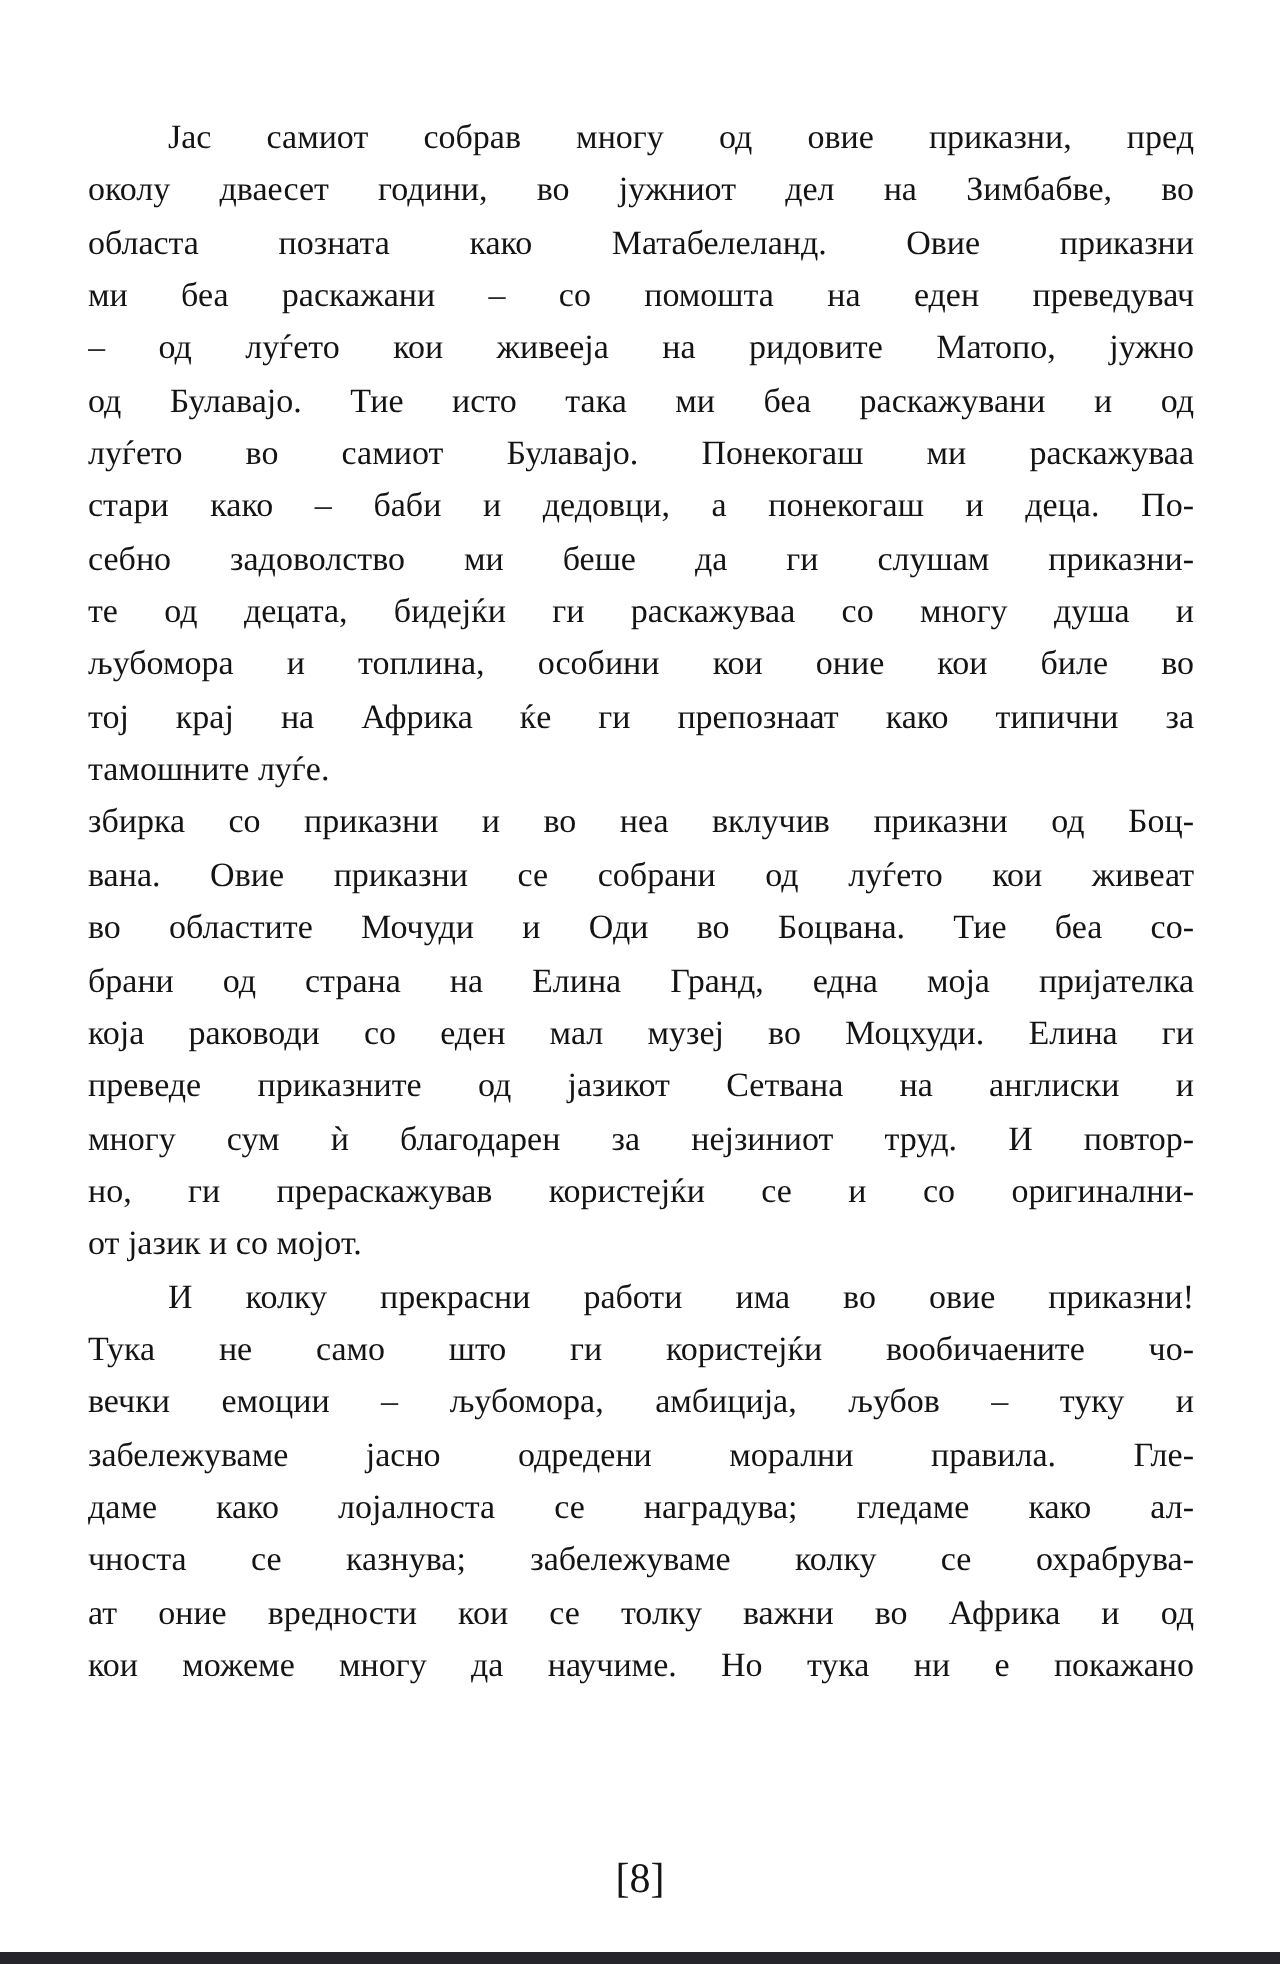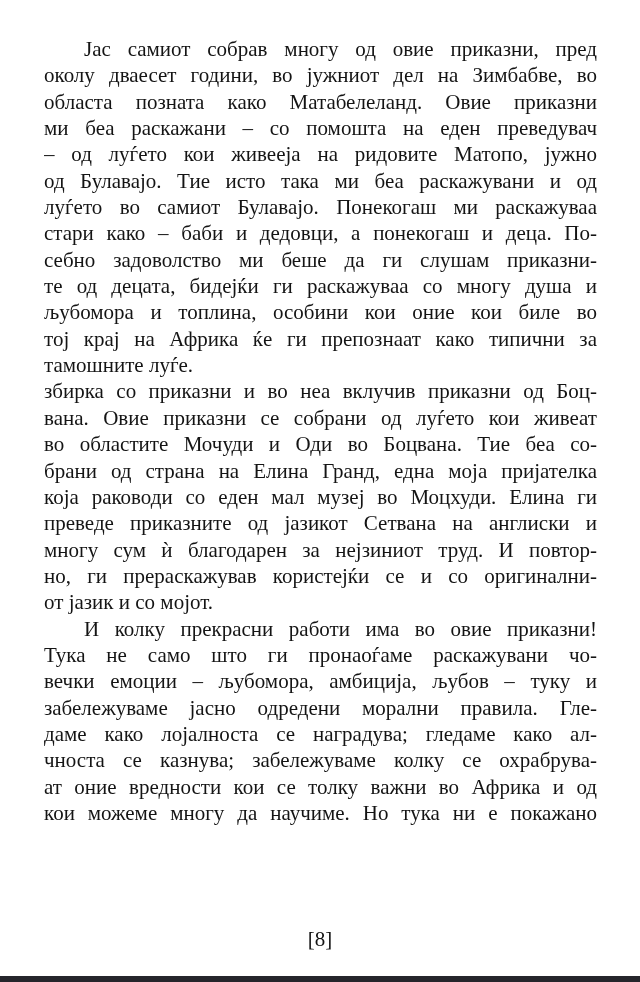--- a/index.html
+++ b/index.html
@@ -17,23 +17,23 @@
     width: 640px;
     height: 982px;
     background: var(--page-bg);
     overflow: hidden;
     font-family: "Liberation Serif", "DejaVu Serif", serif;
     color: var(--text-color);
   }
   .text-block {
     position: absolute;
     left: 44px;
-    top: 36px;
+    top: 56px;
     width: 553px;
-    font-size: 21px;
+    font-size: 17px;
     line-height: 26.35px;
   }
   .paragraph {
     margin: 0;
     padding: 0;
   }
   .line {
     text-align: justify;
     text-align-last: justify;
     text-justify: inter-word;
@@ -92,21 +92,21 @@
           <div class="line">во областите Мочуди и Оди во Боцвана. Тие беа со-</div>
           <div class="line">брани од страна на Елина Гранд, една моја пријателка</div>
           <div class="line">која раководи со еден мал музеј во Моцхуди. Елина ги</div>
           <div class="line">преведе приказните од јазикот Сетвана на англиски и</div>
           <div class="line">многу сум ѝ благодарен за нејзиниот труд. И повтор-</div>
           <div class="line">но, ги прераскажував користејќи се и со оригинални-</div>
           <div class="line last">от јазик и со мојот.</div>
         </div>
         <div class="paragraph">
           <div class="line indent">И колку прекрасни работи има во овие приказни!</div>
-          <div class="line">Тука не само што ги пронаоѓаме раскажувани чо-</div>
+          <div class="line">Тука не само што ги користејќи вообичаените чо-</div>
           <div class="line">вечки емоции – љубомора, амбиција, љубов – туку и</div>
           <div class="line">забележуваме јасно одредени морални правила. Гле-</div>
           <div class="line">даме како лојалноста се наградува; гледаме како ал-</div>
           <div class="line">чноста се казнува; забележуваме колку се охрабрува-</div>
           <div class="line">ат оние вредности кои се толку важни во Африка и од</div>
           <div class="line">кои можеме многу да научиме. Но тука ни е покажано</div>
         </div>
       </div>
   </div>
   <div class="page-number">[8]</div>

